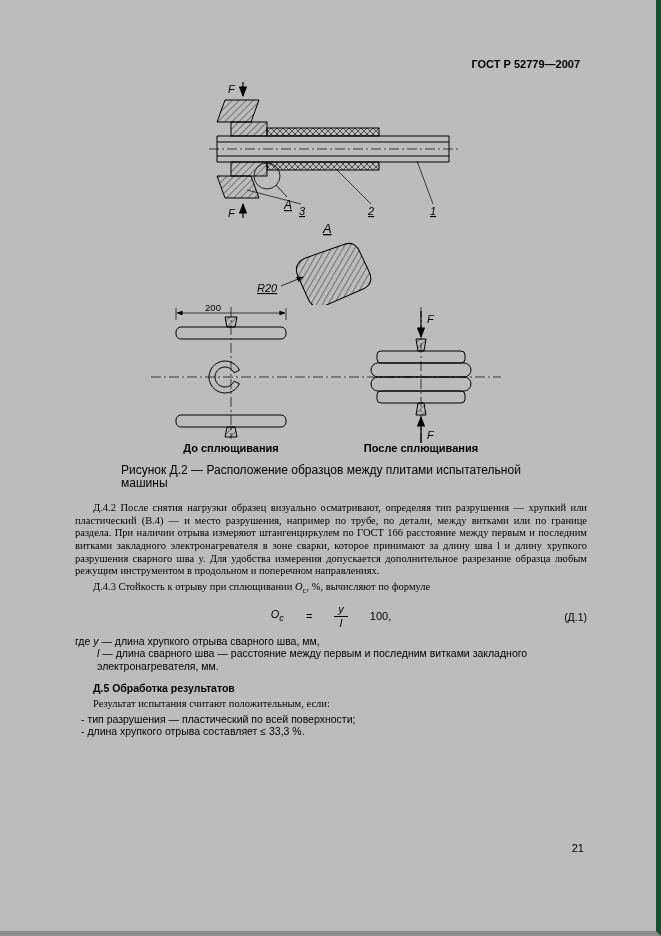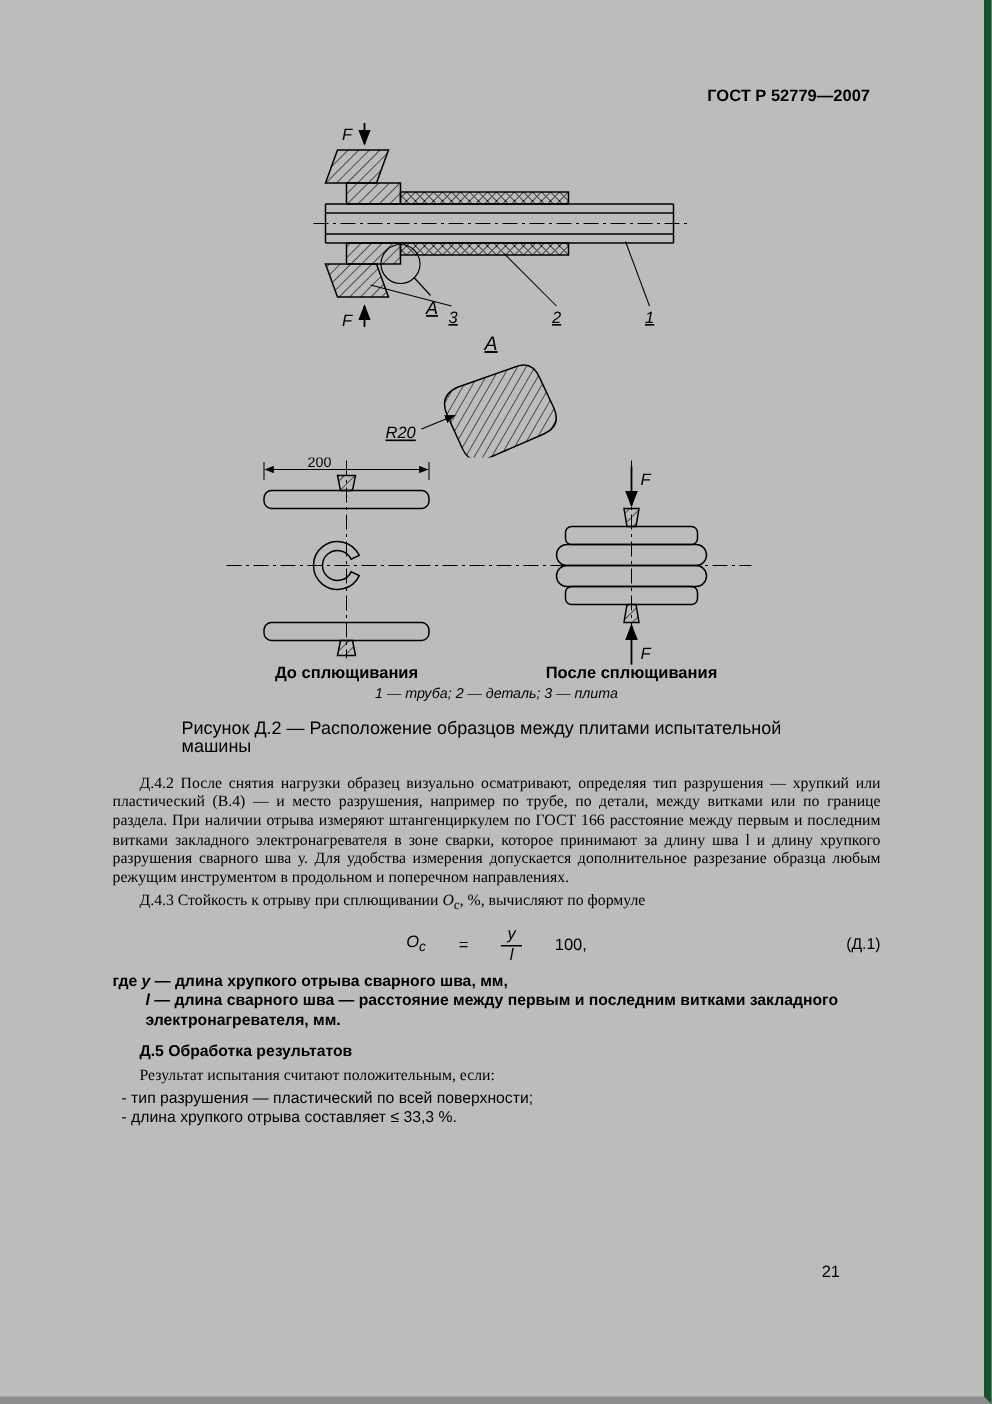--- a/index.html
+++ b/index.html
@@ -30,25 +30,25 @@
   .legend { text-align:center; font-style:italic; font-size:9.5px; margin-top:2px; }
   .caption { text-align:left; font-size:12px; margin:9px 0 13px; }
   .para { margin:0 0 3px 0; text-indent:18px;font-family:Liberation Serif, serif; }
   .just { text-align:justify; }
   .formula-row { position:relative; text-align:center; margin:7px 0 5px; }
   .formula { display:inline-flex; align-items:center; gap:22px; font-size:11px; }
   .f-var { font-style:italic; }
   .frac { display:inline-flex; flex-direction:column; text-align:center; line-height:1.15; }
   .frac .num { border-bottom:1px solid #000; padding:0 4px; }
   .formula-number { position:absolute; right:0; top:50%; transform:translateY(-50%); font-size:10.5px; }
-  .where-line { margin:0;font-weight:bold; }
+  .where-line { margin:0; }
   .where-line.l-line { margin-left:22px; }
   .d5-title { font-weight:bold; margin:9px 0 4px; text-indent:18px; }
   .bullet { margin-left:6px; }
-  .page-number { position:absolute; top:842px; right:96px; font-size:11px; }
+  .page-number { position:absolute; top:842px; right:72px; font-size:11px; }
 </style>
 </head>
 <body>
 
 <div class="page">
 
   <div class="doc-header">ГОСТ Р 52779—2007</div>
 
   <div class="content">
 
@@ -158,21 +158,20 @@
           <rect x="256" y="86" width="88" height="12" rx="4" fill="none" stroke="#000"></rect>
           <polygon points="297,98 303,98 305,110 295,110" fill="url(#h3)" stroke="#000"></polygon>
           <line x1="300" y1="138" x2="300" y2="112" stroke="#000" stroke-width="1.2" marker-end="url(#ar3)"></line>
           <text x="306" y="134" font-size="11" font-style="italic">F</text>
         </g>
 
         <text x="110" y="147" font-size="11" font-weight="bold" text-anchor="middle">До сплющивания</text>
         <text x="300" y="147" font-size="11" font-weight="bold" text-anchor="middle">После сплющивания</text>
       </svg>
 
-      <div class="legend">1 — труба; 2 — деталь; 3 — плита</div>
       <div class="caption">Рисунок Д.2 — Расположение образцов между плитами испытательной машины</div>
     </div>
 
     <p class="para just">Д.4.2 После снятия нагрузки образец визуально осматривают, определяя тип разрушения — хрупкий или пластический (В.4) — и место разрушения, например по трубе, по детали, между витками или по границе раздела. При наличии отрыва измеряют штангенциркулем по ГОСТ 166 расстояние между первым и последним витками закладного электронагревателя в зоне сварки, которое принимают за длину шва l и длину хрупкого разрушения сварного шва у. Для удобства измерения допускается дополнительное разрезание образца любым режущим инструментом в продольном и поперечном направлениях.</p>
 
     <p class="para"><span>Д.4.3 Стойкость к отрыву при сплющивании </span><span class="f-var">О</span><sub>с</sub><span>, %, вычисляют по формуле</span></p>
 
     <div class="formula-row">
       <span class="formula">
         <span class="f-var"><span>О</span><sub>с</sub></span>

